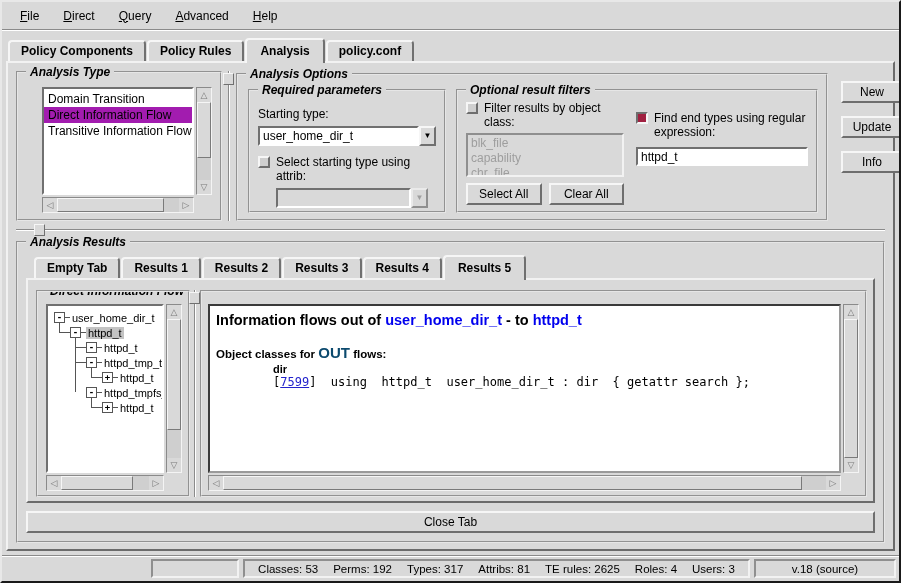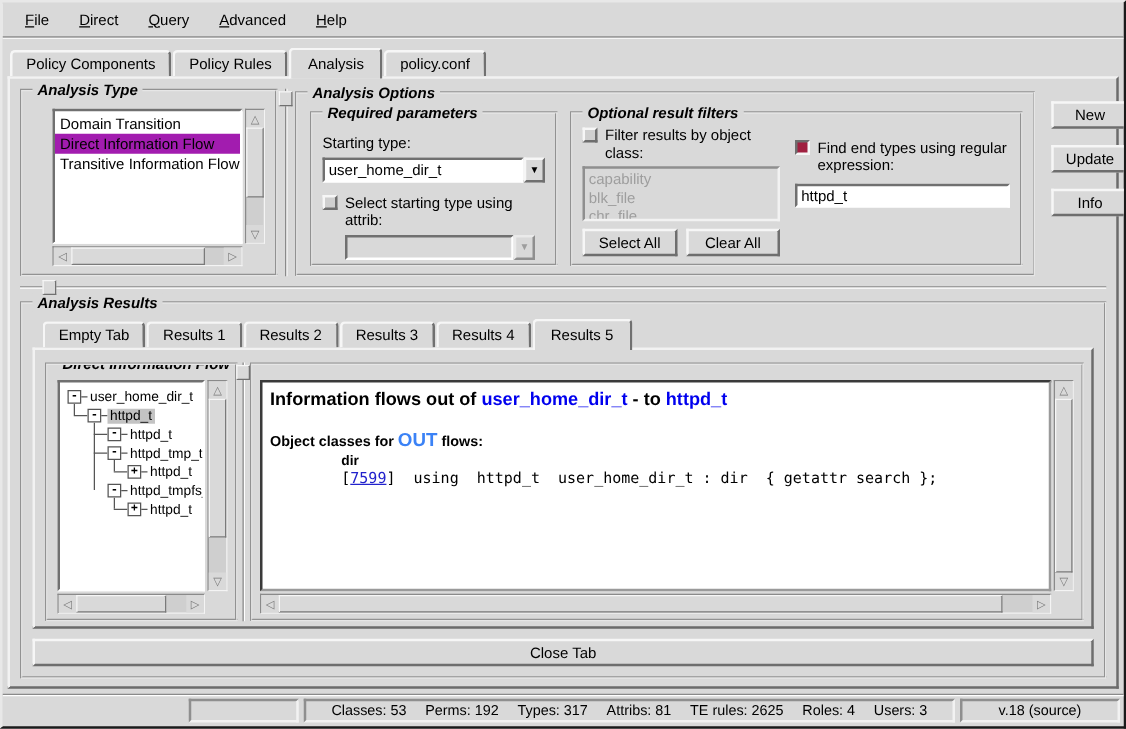--- a/index.html
+++ b/index.html
@@ -17,21 +17,21 @@
   .menubar{ height:28px; display:flex; align-items:center; padding-left:8px; gap:4px;
     border-bottom:1px solid #8a8a8a; box-shadow:0 1px 0 #ffffff; flex:none;}
   .menu-item{ display:inline-block; padding:3px 10px; cursor:default;}
   .menu-item::first-letter{ text-decoration:underline; }
 
   
   .tabrow{ display:flex; align-items:flex-end; padding-left:6px; margin-bottom:-2px; position:relative; z-index:2;}
   .tabrow1{ margin-top:8px; }
   .tab{ background:#d9d9d9; border:2px solid; border-color:#f6f6f6 #707070 #d9d9d9 #f6f6f6;
     border-bottom:none; border-radius:4px 4px 0 0; padding:2px 11px 3px 11px;
-    margin-right:1px; margin-bottom:2px; position:relative; z-index:1; white-space:nowrap;}
+    margin-right:1px; margin-bottom:2px; position:relative; z-index:1; white-space:nowrap;font-weight:bold;}
   .tab.active{ margin-bottom:0; padding:4px 13px 5px 13px; z-index:3; }
 
   .nbclient{ flex:1; border:2px solid; border-color:#f2f2f2 #6b6b6b #6b6b6b #f2f2f2;
     margin:0 4px 0 4px; padding:8px 8px 6px 8px; display:flex; flex-direction:column; position:relative; z-index:1;}
 
   
   .lframe{ position:relative; border:2px groove #e6e6e6; }
   .ltitle{ position:absolute; top:-8px; left:8px; background:#d9d9d9; padding:0 4px;
     font-style:italic; font-weight:bold; font-size:12px; white-space:nowrap;}
 
@@ -117,37 +117,37 @@
   .tlabel.selected{ background:#c3c3c3; }
   .tline{ position:absolute; background:#555; }
 
   .data-frame{ flex:1; padding:12px 6px 4px 6px; display:flex; flex-direction:column; min-width:0;}
   .data-grid{ display:grid; grid-template-columns:1fr 16px; grid-template-rows:1fr 16px; gap:2px; height:100%;}
   .data-text{ background:#fff; border:2px solid; border-color:#3a3a3a #9a9a9a #9a9a9a #3a3a3a;
     padding:6px 4px 4px 6px; overflow:hidden;}
   .headline{ font-size:14.5px; font-weight:bold; margin-bottom:16px;}
   .blue{ color:#0000ee; }
   .classes-line{ font-size:11.5px; font-weight:bold; }
-  .out-word{ font-size:15px; font-weight:bold; color:#3b82f6;}
+  .out-word{ font-size:15px; font-weight:bold; color:#0c4a6e;}
   .objclass{ font-size:11px; font-weight:bold; margin-left:57px; margin-top:2px;}
   .rule{ font:12px "DejaVu Sans Mono",monospace; margin-left:57px; white-space:pre;}
   .rule a{ color:#2222cc; }
 
   .close-btn{ margin:8px 2px 2px 2px; height:22px; display:flex; align-items:center; justify-content:center;}
 
   
   .statusbar{ height:26px; flex:none; margin-top:4px; border-top:1px solid #8a8a8a;
     box-shadow:inset 0 1px 0 #fff; padding:3px 3px 3px 3px; display:flex; gap:4px; align-items:stretch;
     font-size:11.5px;}
   .sseg{ border:2px solid; border-color:#8f8f8f #f2f2f2 #f2f2f2 #8f8f8f;
     display:flex; align-items:center; justify-content:center;}
   .sseg-left{ width:142px; border:none; }
   .sseg-empty{ width:88px; }
   .sseg-stats{ flex:1; gap:15px; }
-  .sseg-ver{ width:128px; }
+  .sseg-ver{ width:142px; }
 </style>
 </head>
 <body>
 
 <div class="window">
 
   <div class="menubar">
     <span class="menu-item">File</span>
     <span class="menu-item">Direct</span>
     <span class="menu-item">Query</span>
@@ -219,22 +219,22 @@
 
         <div class="lframe filt-frame">
           <span class="ltitle">Optional result filters</span>
 
           <div class="filt-left">
             <div class="cb-row">
               <span class="cb"></span>
               <span>Filter results by object class:</span>
             </div>
             <div class="dis-listbox">
+              <div>blk_file</div>
               <div>capability</div>
-              <div>blk_file</div>
               <div>chr_file</div>
             </div>
             <div class="filt-btns">
               <div class="btn">Select All</div>
               <div class="btn">Clear All</div>
             </div>
           </div>
 
           <div class="filt-right">
             <div class="cb-row">

